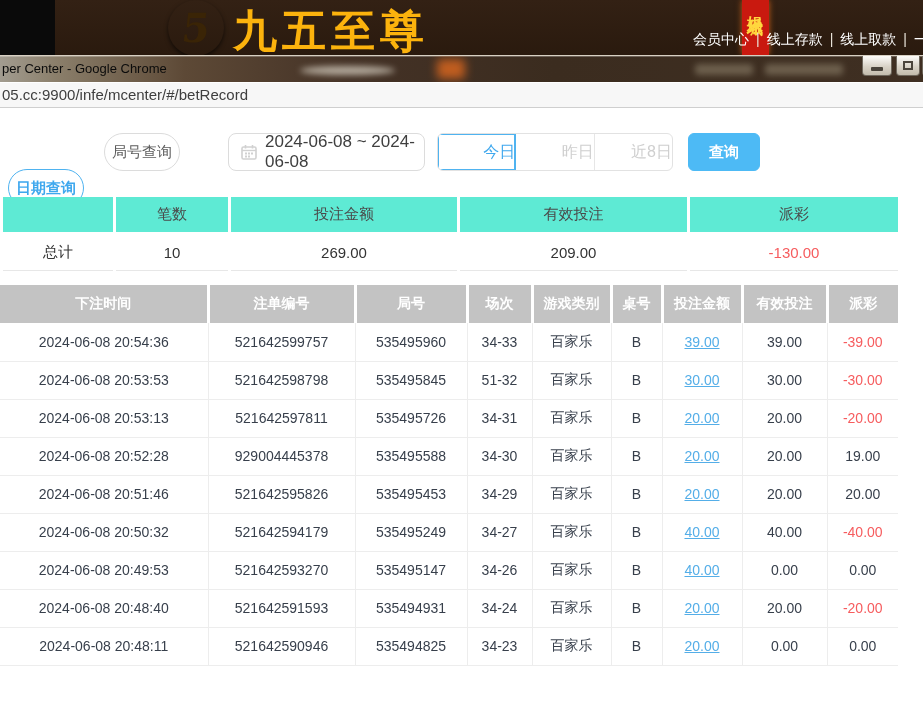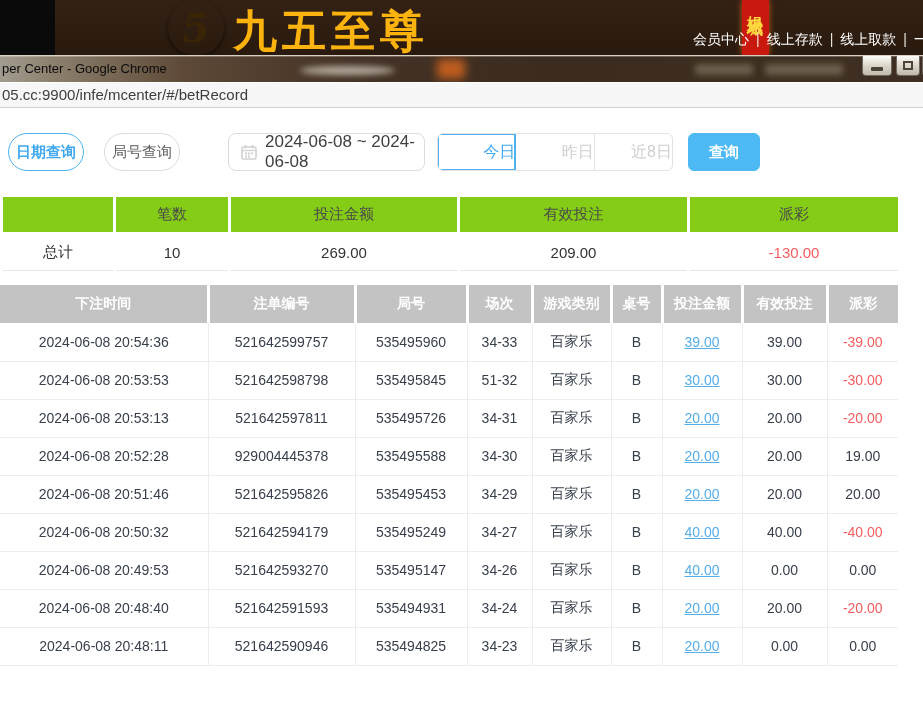--- a/index.html
+++ b/index.html
@@ -54,40 +54,40 @@
   .url-bar { position:absolute; top:82px; left:0; width:923px; height:26px; background:#f7f7f7;
     border-bottom:1px solid #cfcfcf; box-shadow:inset 0 1px 0 #fff; display:flex; align-items:center; }
   .url-text { font-size:15px; color:#3e3e3e; padding-left:2px; white-space:nowrap; }
 
   
   .content { position:absolute; top:108px; left:0; width:923px; height:618px; background:#fff; }
 
   .btn { position:absolute; top:25px; height:38px; display:flex; align-items:center; justify-content:center;
     background:#fff; cursor:pointer; }
   .btn-pill-active { left:8px; width:76px; border:1px solid #4fb3f0; border-radius:19px;
-    color:#3fa8ee; font-size:15px; font-weight:bold; }
+    color:#3fa8ee; font-size:15px; font-weight:bold;margin-top:36px; }
   .btn-pill { left:104px; width:76px; border:1px solid #dcdcdc; border-radius:19px;
     color:#5b5b5b; font-size:15px; }
   .date-box { left:228px; width:197px; border:1px solid #dcdcdc; border-radius:8px;
     color:#3f3f3f; font-size:17px; justify-content:flex-start; padding-left:12px; gap:8px; }
   .seg-group { position:absolute; top:25px; left:437px; width:236px; height:38px; display:flex;
     border:1px solid #e2e2e2; border-radius:6px; overflow:hidden; background:#fff; }
   .seg { flex:1; display:flex; align-items:center; justify-content:flex-end; font-size:16px;
     color:#cfcfcf; border-right:1px solid #e6e6e6; cursor:pointer; }
   .seg:last-child { border-right:none; }
   .seg.active { color:#3fa8ee; box-shadow:inset 0 0 0 1px #4fb3f0; border-right:1px solid #4fb3f0; }
   .btn-primary { left:688px; width:72px; background:#4dbaf5; border:1px solid #4dbaf5; border-radius:6px;
     color:#fff; font-size:15px; font-weight:bold; }
 
   .cal-icon { width:16px; height:16px; flex:0 0 16px; opacity:.85; }
 
   
   table.summary { position:absolute; top:87px; left:0; width:901px; table-layout:fixed;
     border-collapse:separate; border-spacing:3px 2px; font-size:15px; }
-  table.summary th { background:#84cc16; color:#4a4a4a; font-weight:normal; height:35px; text-align:center; }
+  table.summary th { background:#5eead4; color:#4a4a4a; font-weight:normal; height:35px; text-align:center; }
   table.summary td { background:#fff; color:#333; height:37px; text-align:center;
     border-bottom:1px solid #e7e7e7; }
   table.summary td.neg { color:#f65c5e; }
 
   
   table.bets { position:absolute; top:177px; left:0; width:898px; table-layout:fixed;
     border-collapse:collapse; font-size:14px; }
   table.bets th { background:#c3c3c3; color:#fff; font-weight:bold; height:38px; text-align:center;
     border-right:3px solid #fff; }
   table.bets th:last-child { border-right:none; }

